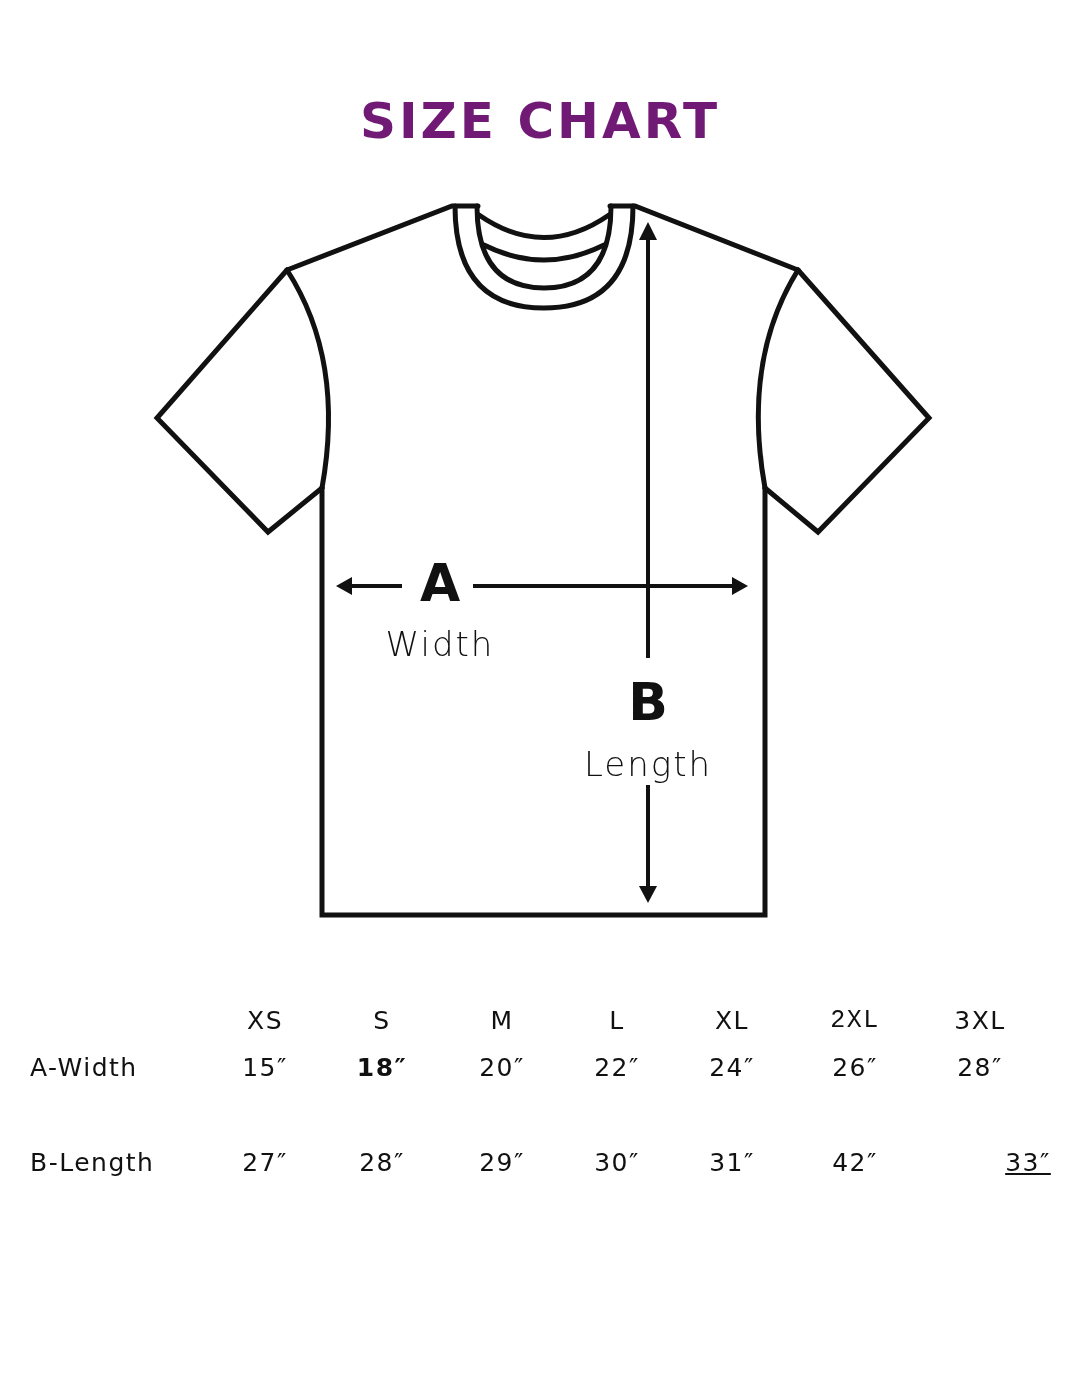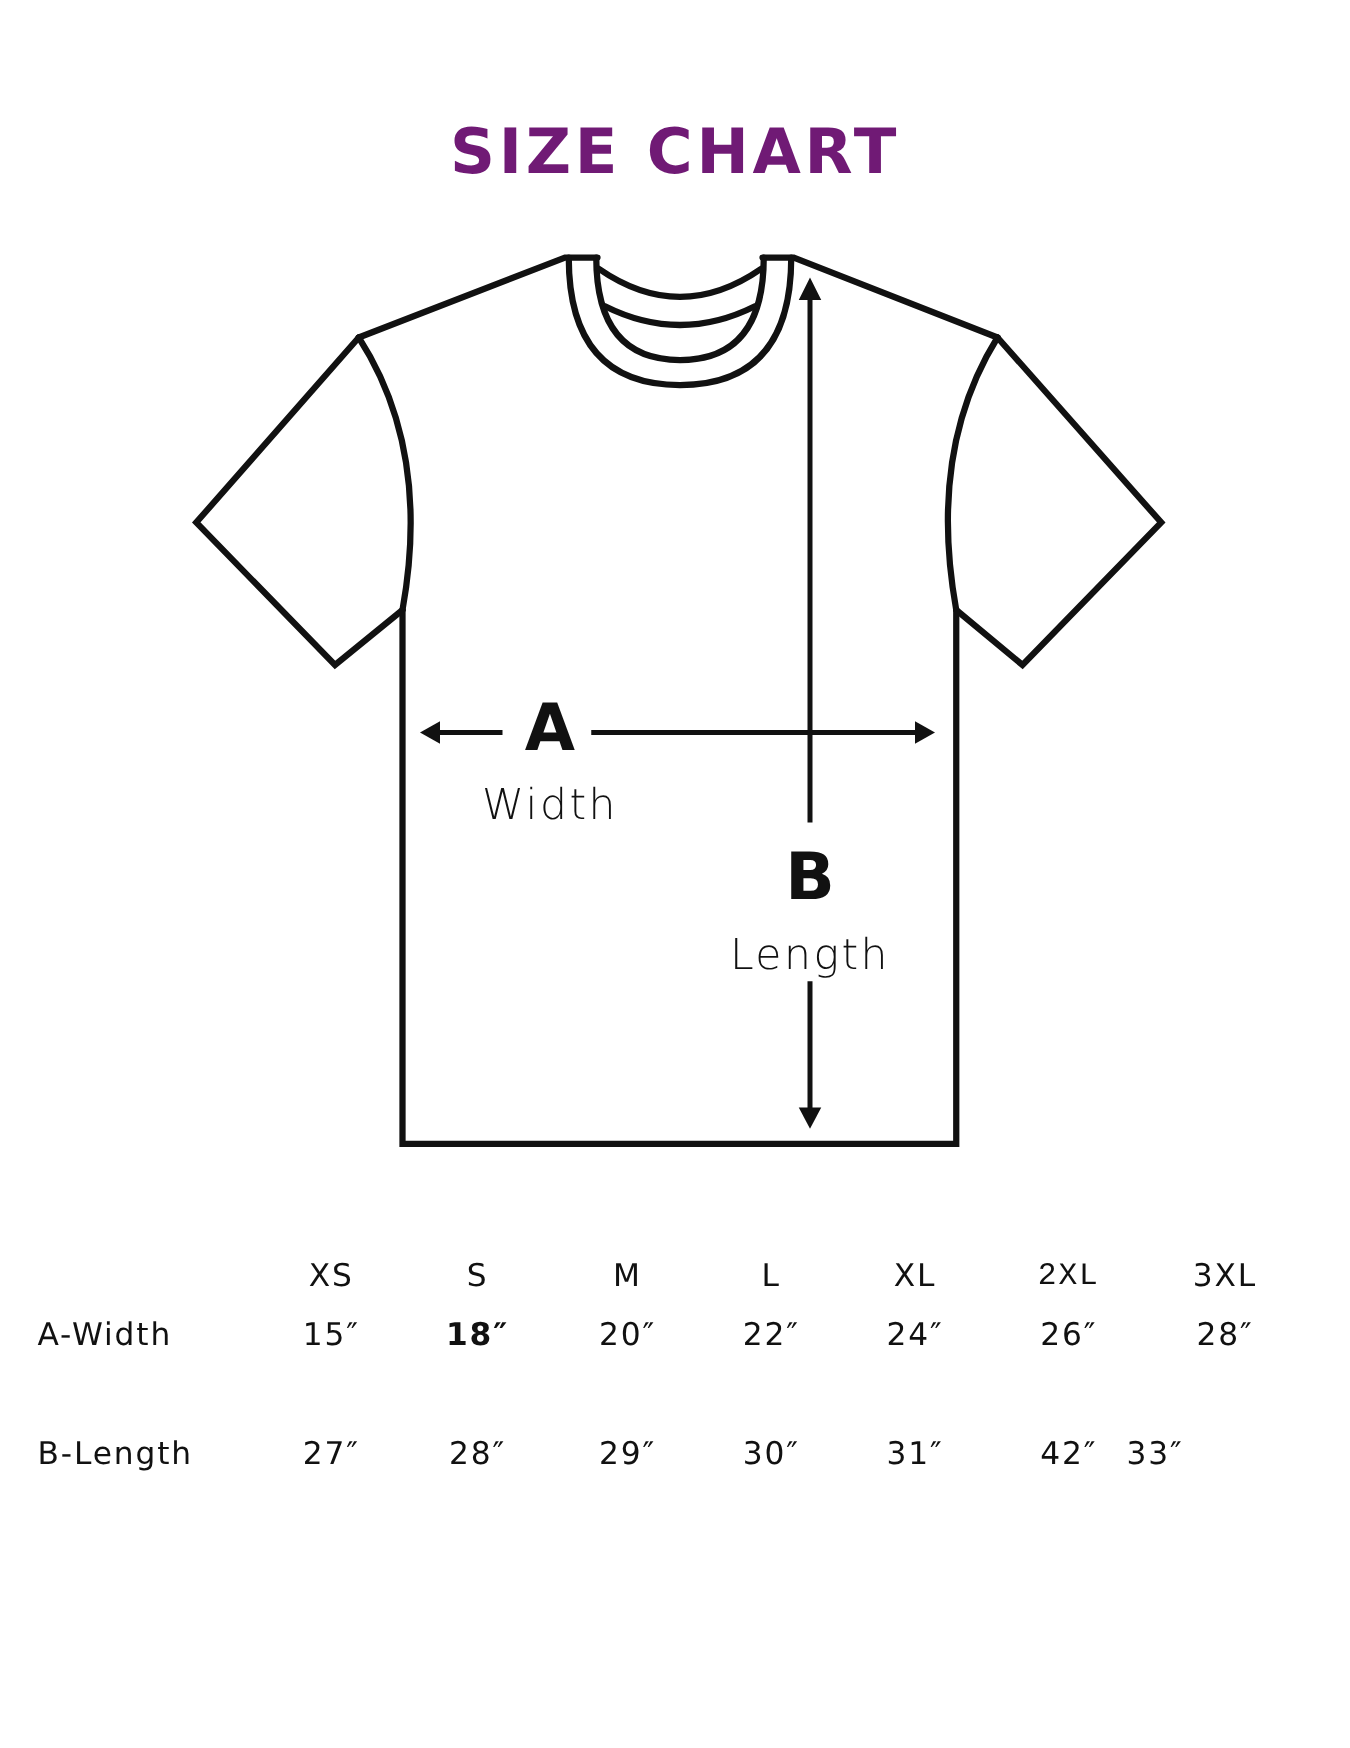--- a/index.html
+++ b/index.html
@@ -78,15 +78,15 @@
     <span class="cell" style="left:980px;">28″</span>
   </div>
   <div class="row" style="top:100px;margin-top:48px;">
     <span class="rlabel">B-Length</span>
     <span class="cell" style="left:265px;">27″</span>
     <span class="cell" style="left:382px;">28″</span>
     <span class="cell" style="left:502px;">29″</span>
     <span class="cell" style="left:617px;">30″</span>
     <span class="cell" style="left:732px;">31″</span>
     <span class="cell" style="left:855px;">42″</span>
-    <span class="cell" style="left:924px;">33″</span>
+    <span class="cell" style="left:1028px;text-decoration:underline;">33″</span>
   </div>
 </div>
 
 </body></html>

